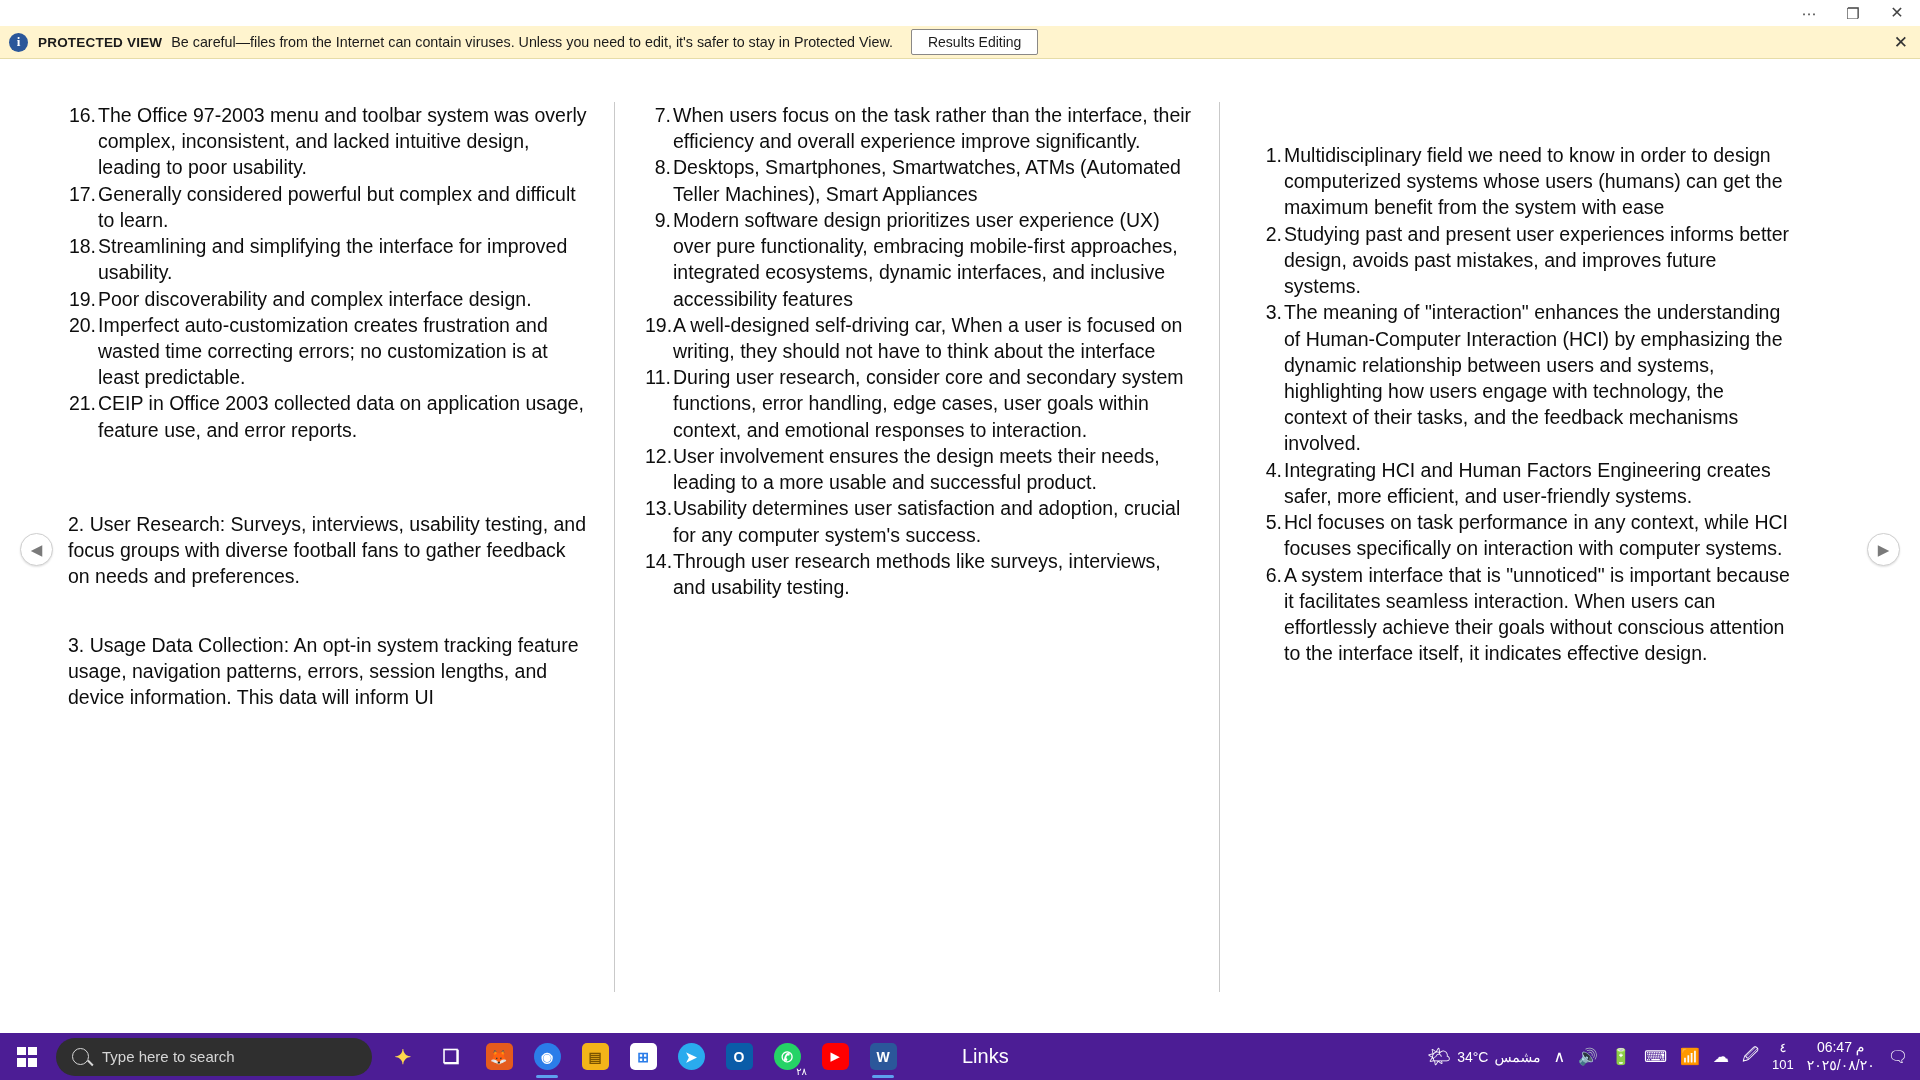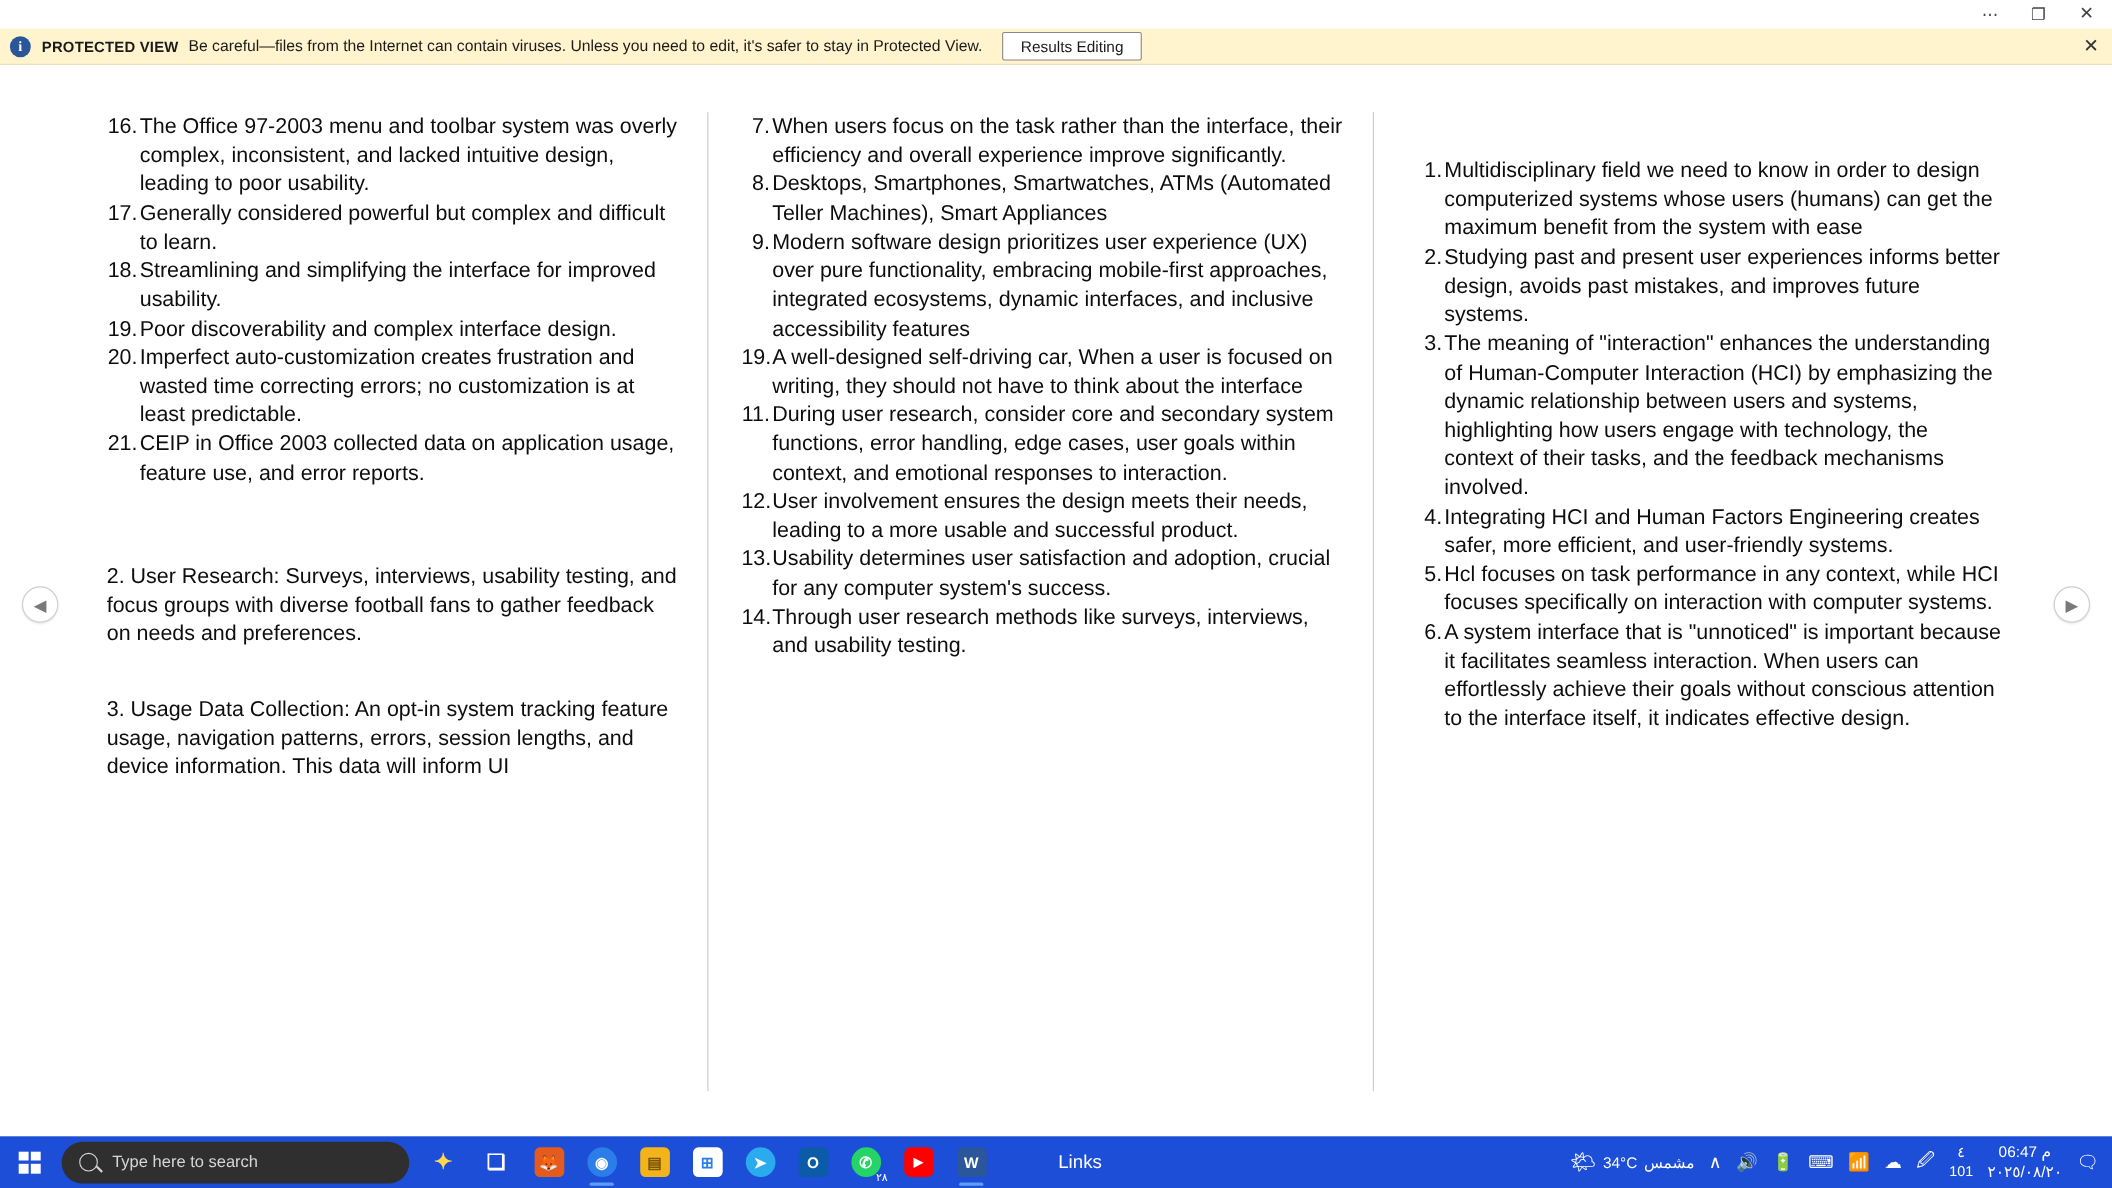--- a/index.html
+++ b/index.html
@@ -78,21 +78,21 @@
     width: 1920px; height: 961px;
     background: #ffffff;
     overflow: hidden;
   }
 
   .cols {
     position: absolute;
     top: 43px; left: 0; right: 0;
     height: 930px;
     display: flex;
-    padding: 0 60px 0 69px;
+    padding: 0 60px 0 40px;
   }
   .col {
     position: relative;
     font-family: "Liberation Sans", sans-serif;
     color: #0d0d0d;
   }
   .col-1 { width: 574px; padding-left: 28px; padding-right: 22px; }
   .col-2 { width: 604px; padding-left: 30px; padding-right: 22px; }
   .col-3 { width: 600px; padding-left: 38px; padding-right: 28px; }
 
@@ -161,21 +161,21 @@
     left: 478px; top: 3px;
     width: 688px; height: 11px;
     background: #cdcdcd;
     border-radius: 2px;
   }
 
   
   .taskbar {
     position: absolute; left: 0; bottom: 0;
     width: 1920px; height: 47px;
-    background: #1d4ed8;
+    background: #4c1d95;
     display: flex; align-items: center;
     color: #ffffff;
   }
   .start-btn {
     width: 54px; height: 47px;
     display: flex; align-items: center; justify-content: center;
   }
   .win-logo {
     width: 20px; height: 20px;
     display: grid; grid-template-columns: 1fr 1fr; grid-template-rows: 1fr 1fr;
@@ -213,21 +213,21 @@
     width: 27px; height: 27px; border-radius: 5px;
     display: flex; align-items: center; justify-content: center;
     font-size: 14px; color: #fff; font-weight: bold;
   }
   .tb-icon.active::after {
     content: ""; position: absolute; bottom: 2px; left: 12px;
     width: 22px; height: 3px; background: #5ea0ef; border-radius: 2px;
   }
   .tb-links {
     margin-left: 56px;
-    font-size: 17px; color: #ffffff;
+    font-size: 20px; color: #ffffff;
   }
   .tray {
     margin-left: auto;
     display: flex; align-items: center; gap: 13px;
     padding-right: 12px;
     font-size: 14px;
   }
   .tray-item { display: flex; align-items: center; gap: 6px; color: #ffffff; }
   .weather-emoji { font-size: 19px; }
   .tray .clock { text-align: center; line-height: 1.28; font-size: 14px; }

